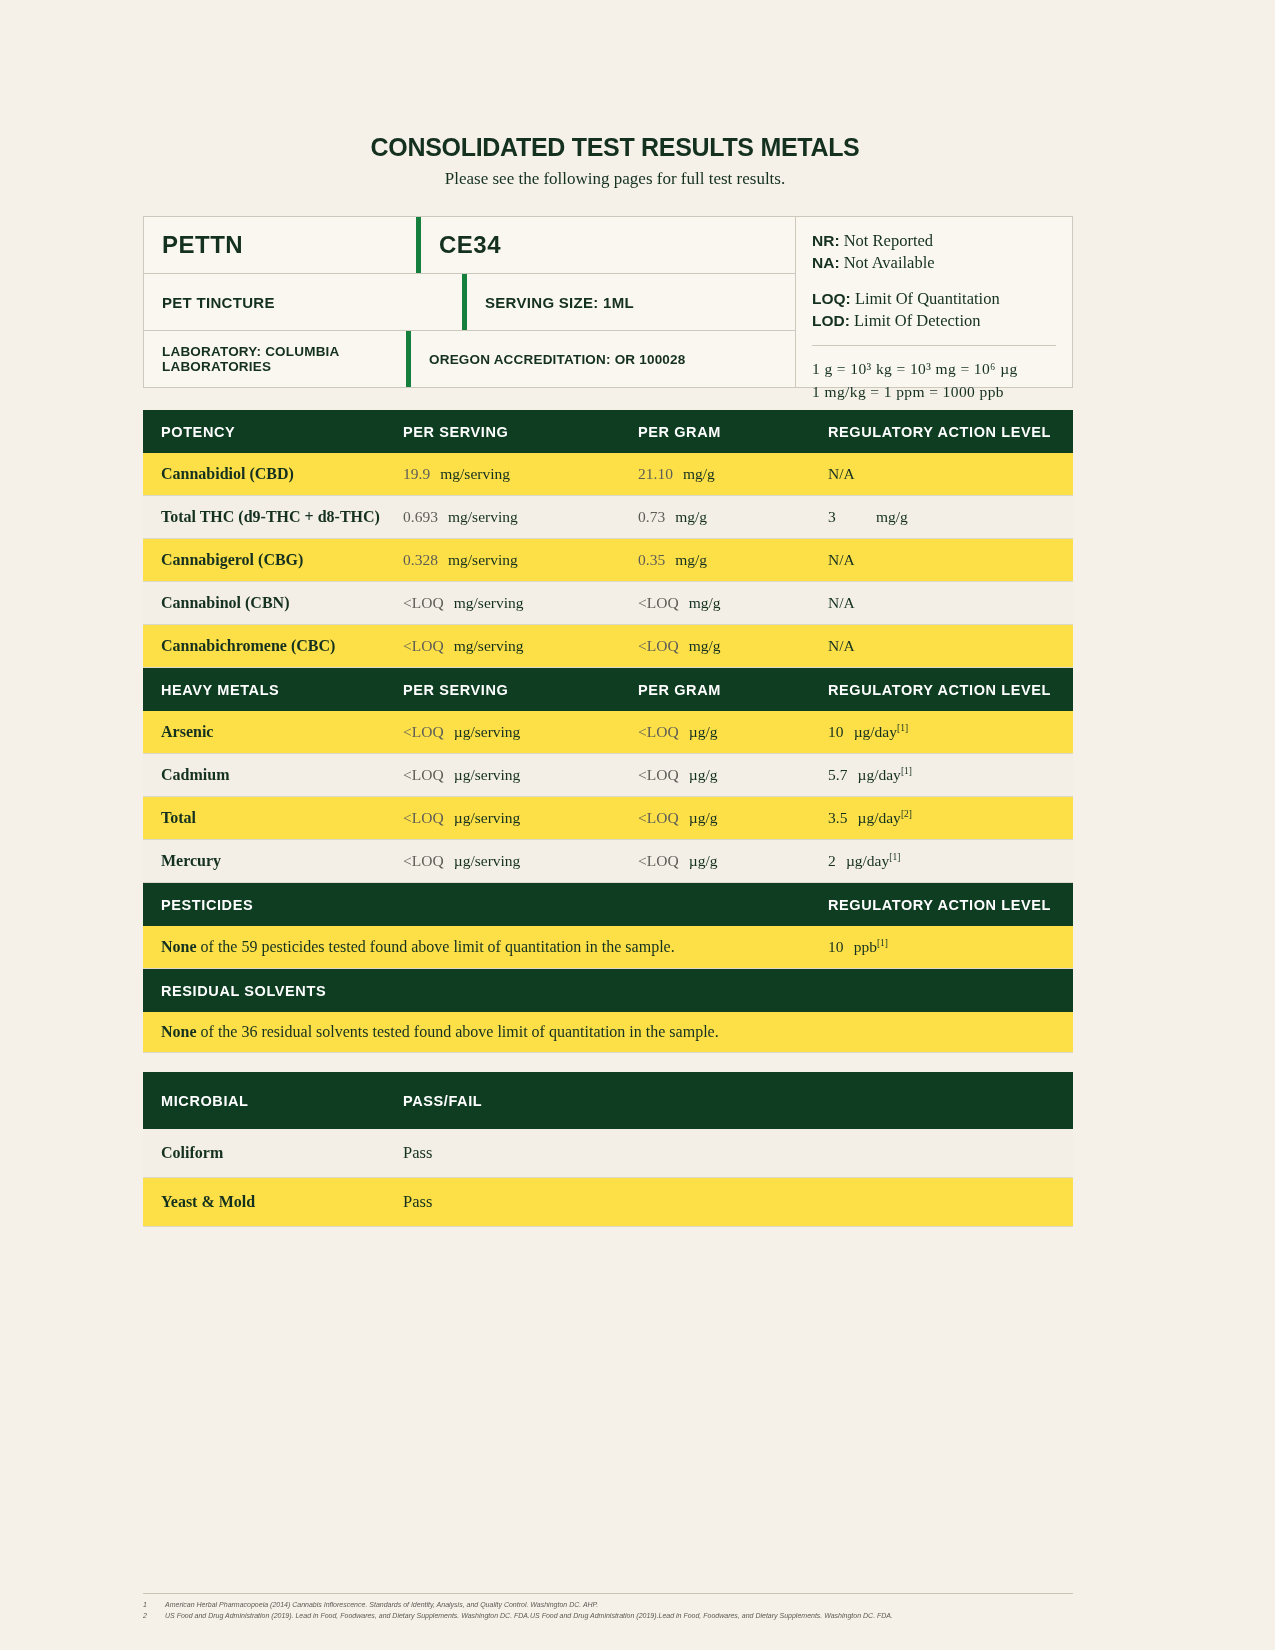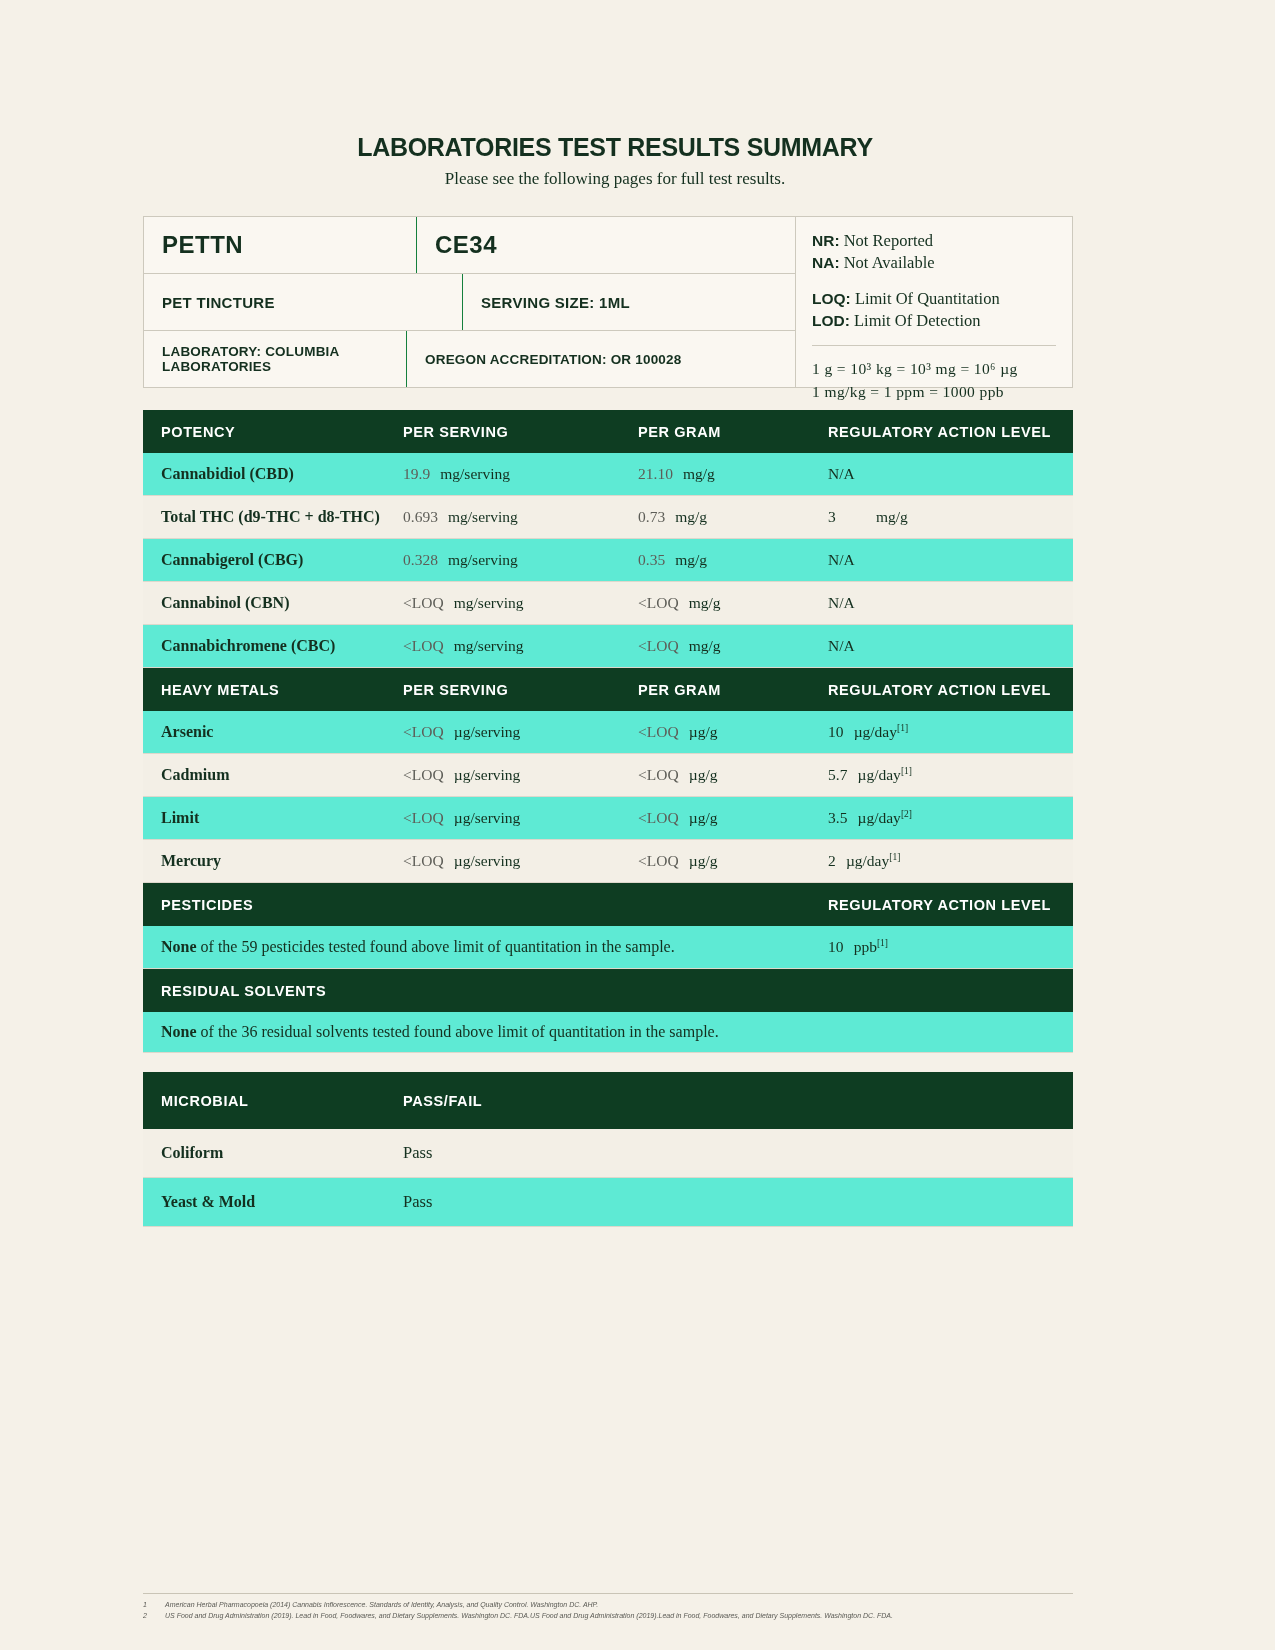--- a/index.html
+++ b/index.html
@@ -73,21 +73,21 @@
   }
   .info-row { display: flex; flex: 1; }
   .info-row + .info-row { border-top: 1px solid #cdc9bd; }
   .cell {
     display: flex; align-items: center;
     padding: 0 18px;
     font-family: "Liberation Sans", sans-serif;
     font-weight: bold;
     color: #14301f;
   }
-  .cell.divider { border-left: 1px solid #15803d; }
+  .cell.divider { border-left: 5px solid #15803d; }
   .c-code  { width: 272px; font-size: 24px; letter-spacing: 0.5px; }
   .c-batch { flex: 1; font-size: 24px; letter-spacing: 0.5px; }
   .c-type  { width: 318px; font-size: 15px; letter-spacing: 0.3px; }
   .c-serv  { flex: 1; font-size: 15px; letter-spacing: 0.3px; }
   .c-lab   { width: 262px; font-size: 13.5px; letter-spacing: 0.2px; }
   .c-accr  { flex: 1; font-size: 13.5px; letter-spacing: 0.2px; }
 
   .info-right {
     flex: 1;
     border: 1px solid #cdc9bd;
@@ -116,21 +116,21 @@
     font-family: "Liberation Sans", sans-serif;
     font-weight: bold;
     font-size: 14.5px;
     letter-spacing: 0.6px;
     padding: 14px 0 13px 0;
     vertical-align: middle;
     margin-left: 35px;
   }
   .sec-head td.first { padding-left: 18px; }
   .drow td {
-    background: #5eead4;
+    background: #fde047;
     border-bottom: 1px solid #ddd8cc;
     padding: 11px 0;
     color: #14301f;
     font-size: 16.5px;
     vertical-align: middle;
   }
   .drow.alt td { background: #f3efe6; }
   .drow td.first { padding-left: 18px; font-weight: bold; font-size: 16px; }
   .val { color: #5d5d57; font-size: 15.5px; }
   .unit { color: #14301f; font-size: 15.5px; }
@@ -155,21 +155,21 @@
   .fn { display: flex; }
   .fn-num { width: 22px; flex: none; }
 </style>
 </head>
 <body>
 
 <div class="page">
 
   <div class="header">
     <div class="title-block">
-      <div class="doc-title">LABORATORIES TEST RESULTS SUMMARY</div>
+      <div class="doc-title">CONSOLIDATED TEST RESULTS METALS</div>
       <div class="doc-sub">Please see the following pages for full test results.</div>
     </div>
   </div>
 
   <div class="info">
     <div class="info-left">
       <div class="info-row">
         <div class="cell c-code">PETTN</div>
         <div class="cell c-batch divider">CE34</div>
       </div>
@@ -267,21 +267,21 @@
         <td><span class="val">&lt;LOQ</span> <span class="unit pad-l">µg/g</span></td>
         <td class="nowrap"><span class="reg">10</span> <span class="unit pad-l">µg/day</span><span class="sup">[1]</span></td>
       </tr>
       <tr class="drow alt">
         <td class="first">Cadmium</td>
         <td><span class="val">&lt;LOQ</span> <span class="unit pad-l">µg/serving</span></td>
         <td><span class="val">&lt;LOQ</span> <span class="unit pad-l">µg/g</span></td>
         <td class="nowrap"><span class="reg">5.7</span> <span class="unit pad-l">µg/day</span><span class="sup">[1]</span></td>
       </tr>
       <tr class="drow">
-        <td class="first">Limit</td>
+        <td class="first">Total</td>
         <td><span class="val">&lt;LOQ</span> <span class="unit pad-l">µg/serving</span></td>
         <td><span class="val">&lt;LOQ</span> <span class="unit pad-l">µg/g</span></td>
         <td class="nowrap"><span class="reg">3.5</span> <span class="unit pad-l">µg/day</span><span class="sup">[2]</span></td>
       </tr>
       <tr class="drow alt">
         <td class="first">Mercury</td>
         <td><span class="val">&lt;LOQ</span> <span class="unit pad-l">µg/serving</span></td>
         <td><span class="val">&lt;LOQ</span> <span class="unit pad-l">µg/g</span></td>
         <td class="nowrap"><span class="reg">2</span> <span class="unit pad-l">µg/day</span><span class="sup">[1]</span></td>
       </tr>

